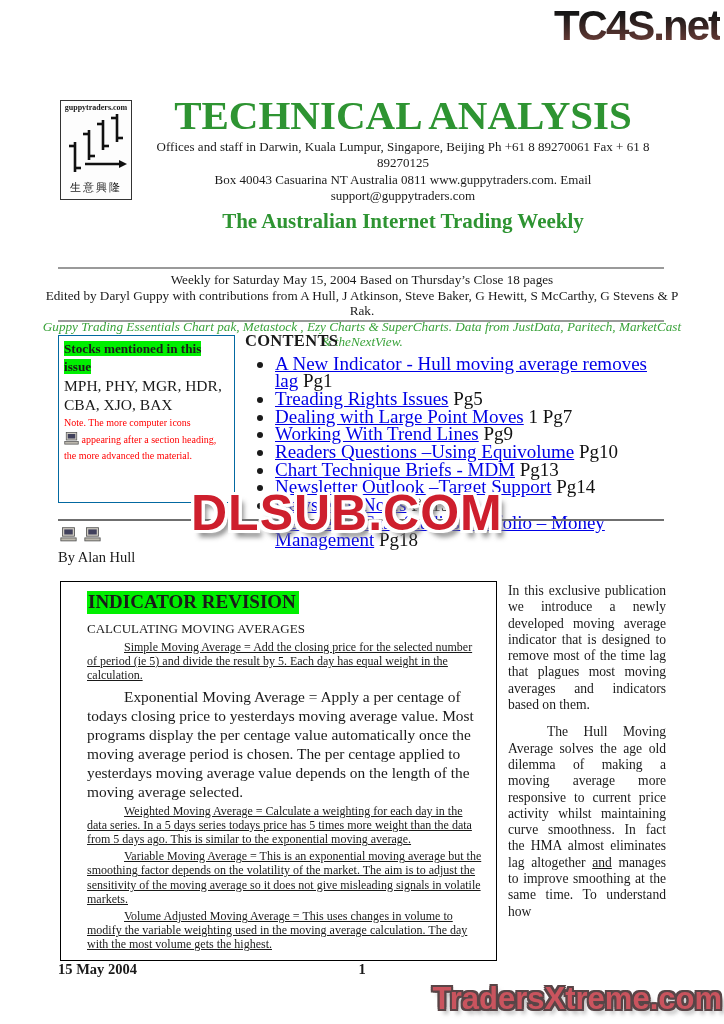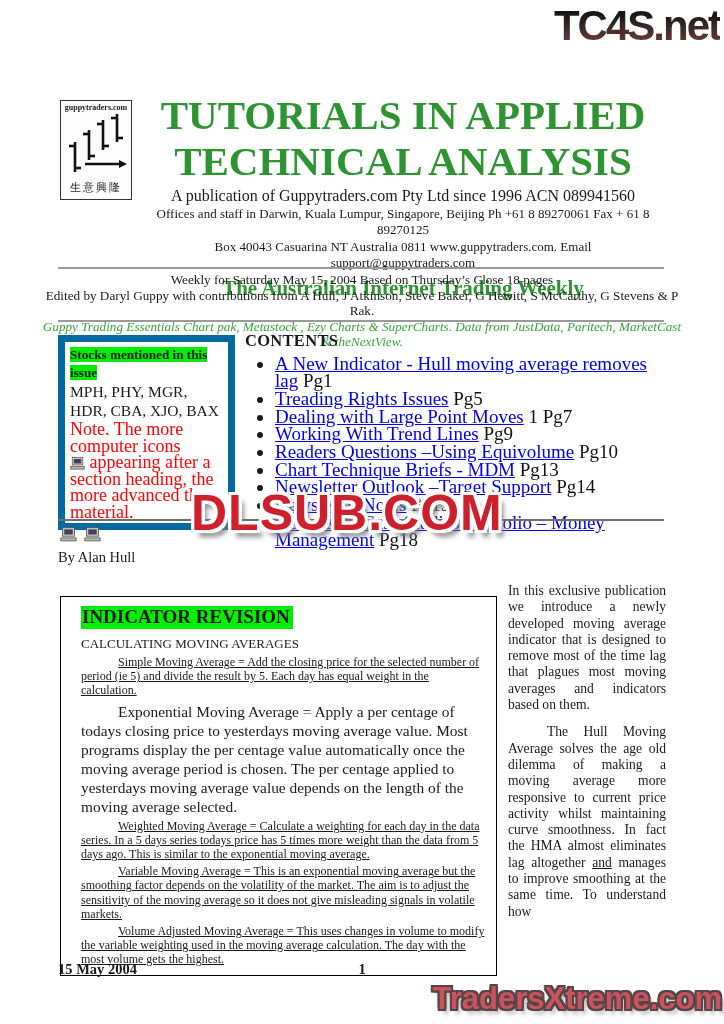--- a/index.html
+++ b/index.html
@@ -57,43 +57,43 @@
 
   
   .issue-info { position:absolute; top:272px; left:40px; width:644px; text-align:center; }
   .issue-info div { font-size:13.2px; line-height:15.5px; }
   .tools-line { color:#3aa23a; font-style:italic; }
 
   
   .toc-section { position:absolute; top:331px; left:58px; width:608px; }
   .stocks-box {
     position:absolute; left:0; top:4px; width:177px; min-height:168px;
-    border:7px solid #0369a1; padding:3px 5px; box-sizing:border-box;
+    border:1px solid #0369a1; padding:3px 5px; box-sizing:border-box;
   }
   .stocks-heading { display:inline; background:#00ef00; font-weight:bold; font-size:13.2px; }
   .stocks-tickers { font-size:15.5px; line-height:19px; margin-top:1px; }
-  .stocks-note { color:#ff0000; font-size:18px; line-height:16.5px; margin-top:1px; }
+  .stocks-note { color:#ff0000; font-size:10px; line-height:16.5px; margin-top:1px; }
   .contents { margin-left:187px; }
   .contents-heading { font-weight:bold; font-size:16.5px; letter-spacing:.3px; }
   ul.toc-list { margin:4px 0 0 30px; padding:0; }
   li.toc-item { font-size:19px; line-height:17.2px; margin:0 0 0.5px 0; }
   .toc-link { color:#0000e6; text-decoration:underline; cursor:pointer; }
   .toc-extra, .toc-page { color:#111; }
 
   
   .headline {
     position:absolute; top:524px; left:58px; width:640px;
     font-weight:bold; font-size:19px; letter-spacing:.2px;
   }
   .byline { position:absolute; top:549px; left:58px; font-size:14.5px; }
 
   .body-section { position:absolute; top:581px; left:58px; width:608px; }
   .indicator-box {
-    position:absolute; left:2px; top:15px; width:437px; min-height:364px;
-    border:1px solid #000; box-sizing:border-box; padding:9px 11px 8px 20px;
+    position:absolute; left:2px; top:0; width:437px; min-height:364px;
+    border:1px solid #000; box-sizing:border-box; padding:9px 11px 8px 26px;
   }
   .box-heading { display:inline-block; background:#00ef00; font-weight:bold; font-size:19px; padding:0 3px 1px 1px; }
   .box-subheading { font-size:13px; margin-top:7px; }
   .mp { font-size:12px; line-height:14.2px; margin:3px 0 0 0; text-indent:37px;text-decoration:underline; }
   .mp-large { font-size:15.4px; line-height:19px; margin:4px 0 0 0; text-indent:37px; }
 
   .right-col { position:absolute; left:450px; top:2px; width:158px; }
   .rc-para { font-size:13.6px; line-height:16.3px; text-align:justify; margin:0; }
   .rc-para2 { margin-top:11px; text-indent:39px; }
   .u { text-decoration:underline; }
@@ -131,23 +131,21 @@
           <line x1="52" y1="2" x2="52" y2="30"></line>
             <line x1="46" y1="6" x2="52" y2="6"></line>
             <line x1="52" y1="26" x2="58" y2="26"></line>
           <line x1="20" y1="52" x2="54" y2="52"></line>
         </g>
         <polygon points="54,48 62,52 54,56" fill="#111"></polygon>
       </svg>
       <div class="cn">生意興隆</div>
     </div>
     <div class="mast-text">
-      <div class="big-title">TUTORIALS IN APPLIED</div>
       <div class="big-title">TECHNICAL ANALYSIS</div>
-      <div class="pub-line">A publication of Guppytraders.com Pty Ltd since 1996  ACN 089941560</div>
       <div class="small-line">Offices and staff in Darwin, Kuala Lumpur, Singapore, Beijing   Ph +61 8 89270061  Fax + 61 8 89270125</div>
       <div class="small-line">Box 40043 Casuarina NT Australia  0811    www.guppytraders.com.   Email support@guppytraders.com</div>
       <div class="tagline">The Australian Internet Trading Weekly</div>
     </div>
   </div>
 
   <div class="hr hr1"></div>
 
   <div class="issue-info">
     <div>Weekly for Saturday May 15, 2004 Based on Thursday’s Close 18 pages</div>

